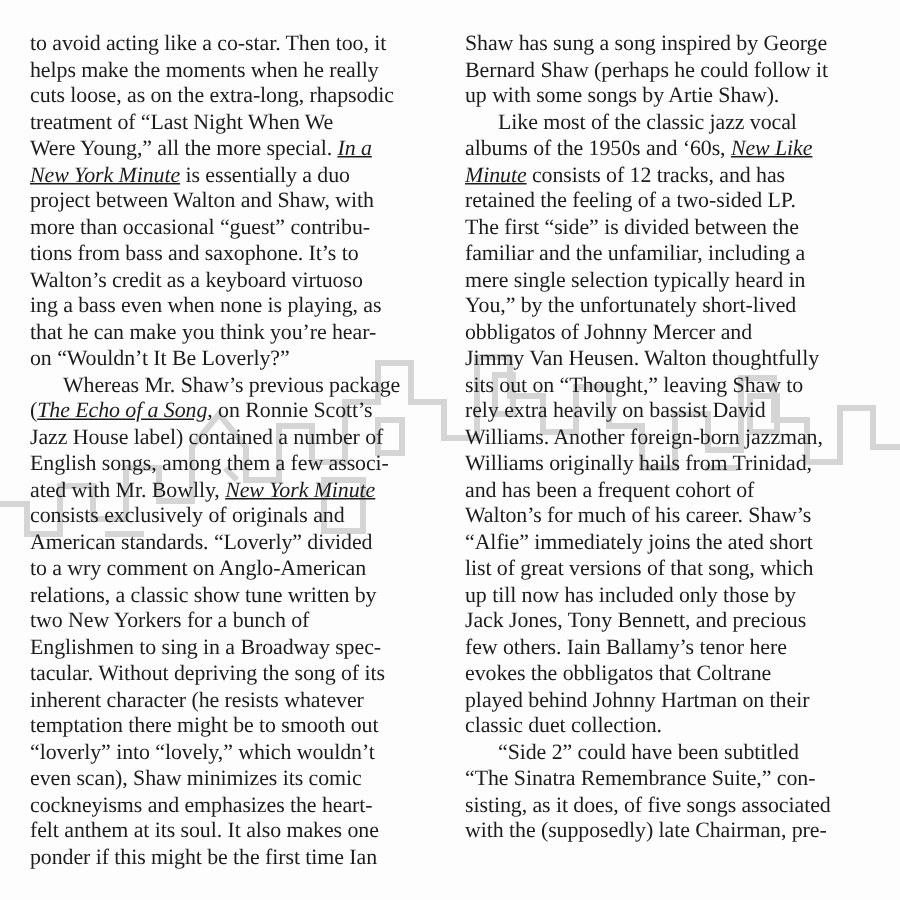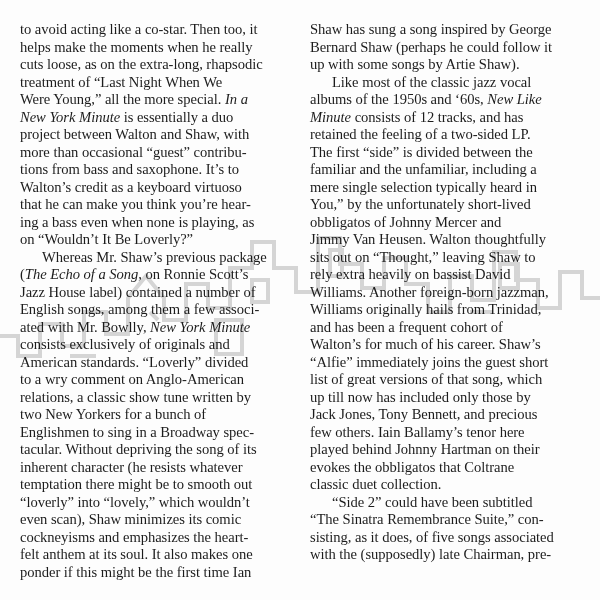--- a/index.html
+++ b/index.html
@@ -27,21 +27,21 @@
     letter-spacing: -0.05px;
   }
   .col-left  { left: 20px; }
   .col-right { left: 310px; }
   .line {
     height: 17.5px;
     line-height: 17.5px;
     white-space: pre;
   }
   .line.ind { padding-left: 22px; }
-  .it { font-style: italic; }
+  .it { font-style: italic; text-decoration: underline; }
 </style>
 </head>
 <body style="--bg: #fdfdfd; --fg: #1c1c1c;">
 
 <div class="page">
 
   <svg class="watermark" viewBox="0 0 600 160" xmlns="http://www.w3.org/2000/svg" fill="none" stroke="#c8c8c8" stroke-width="4" stroke-linejoin="miter">
     <path d="M-2,150 V108 H18 V128 H40 V96 H62 V118 H84 V84 H106 V106 H128 V70
              L146,48 L164,70 V92 H186 V56 H208 V80 H230 V40 H252 V14 H274 V40 H296 V64
              H318 V10 H340 V36 H362 V60 H384 V30 H406 V56 H428 V84 H450 V48 H472 V72
@@ -57,22 +57,22 @@
       <div class="line"><span>to avoid acting like a co-star. Then too, it</span></div>
       <div class="line"><span>helps make the moments when he really</span></div>
       <div class="line"><span>cuts loose, as on the extra-long, rhapsodic</span></div>
       <div class="line"><span>treatment of “Last Night When We</span></div>
       <div class="line"><span>Were Young,” all the more special. </span><span class="it">In a</span></div>
       <div class="line"><span class="it">New York Minute</span><span> is essentially a duo</span></div>
       <div class="line"><span>project between Walton and Shaw, with</span></div>
       <div class="line"><span>more than occasional “guest” contribu-</span></div>
       <div class="line"><span>tions from bass and saxophone. It’s to</span></div>
       <div class="line"><span>Walton’s credit as a keyboard virtuoso</span></div>
+      <div class="line"><span>ing a bass even when none is playing, as</span></div>
       <div class="line"><span>that he can make you think you’re hear-</span></div>
-      <div class="line"><span>ing a bass even when none is playing, as</span></div>
       <div class="line"><span>on “Wouldn’t It Be Loverly?”</span></div>
       <div class="line ind"><span>Whereas Mr. Shaw’s previous package</span></div>
       <div class="line"><span>(</span><span class="it">The Echo of a Song</span><span>, on Ronnie Scott’s</span></div>
       <div class="line"><span>Jazz House label) contained a number of</span></div>
       <div class="line"><span>English songs, among them a few associ-</span></div>
       <div class="line"><span>ated with Mr. Bowlly, </span><span class="it">New York Minute</span></div>
       <div class="line"><span>consists exclusively of originals and</span></div>
       <div class="line"><span>American standards. “Loverly” divided</span></div>
       <div class="line"><span>to a wry comment on Anglo-American</span></div>
       <div class="line"><span>relations, a classic show tune written by</span></div>
@@ -100,27 +100,27 @@
       <div class="line"><span>mere single selection typically heard in</span></div>
       <div class="line"><span>You,” by the unfortunately short-lived</span></div>
       <div class="line"><span>obbligatos of Johnny Mercer and</span></div>
       <div class="line"><span>Jimmy Van Heusen. Walton thoughtfully</span></div>
       <div class="line"><span>sits out on “Thought,” leaving Shaw to</span></div>
       <div class="line"><span>rely extra heavily on bassist David</span></div>
       <div class="line"><span>Williams. Another foreign-born jazzman,</span></div>
       <div class="line"><span>Williams originally hails from Trinidad,</span></div>
       <div class="line"><span>and has been a frequent cohort of</span></div>
       <div class="line"><span>Walton’s for much of his career. Shaw’s</span></div>
-      <div class="line"><span>“Alfie” immediately joins the guest short</span></div>
+      <div class="line"><span>“Alfie” immediately joins the ated short</span></div>
       <div class="line"><span>list of great versions of that song, which</span></div>
       <div class="line"><span>up till now has included only those by</span></div>
       <div class="line"><span>Jack Jones, Tony Bennett, and precious</span></div>
       <div class="line"><span>few others. Iain Ballamy’s tenor here</span></div>
+      <div class="line"><span>evokes the obbligatos that Coltrane</span></div>
       <div class="line"><span>played behind Johnny Hartman on their</span></div>
-      <div class="line"><span>evokes the obbligatos that Coltrane</span></div>
       <div class="line"><span>classic duet collection.</span></div>
       <div class="line ind"><span>“Side 2” could have been subtitled</span></div>
       <div class="line"><span>“The Sinatra Remembrance Suite,” con-</span></div>
       <div class="line"><span>sisting, as it does, of five songs associated</span></div>
       <div class="line"><span>with the (supposedly) late Chairman, pre-</span></div>
     </div>
 
 </div>
 
 </body></html>

